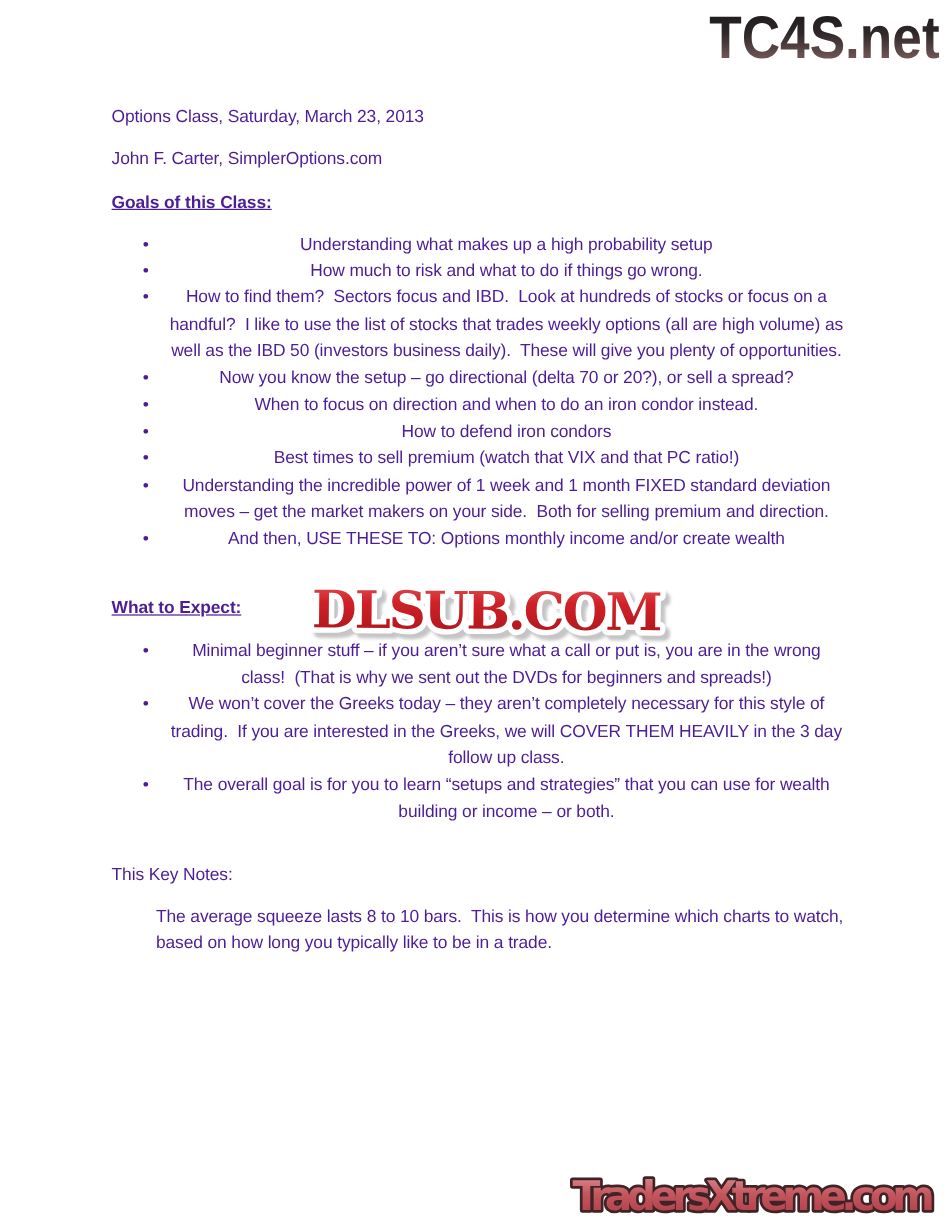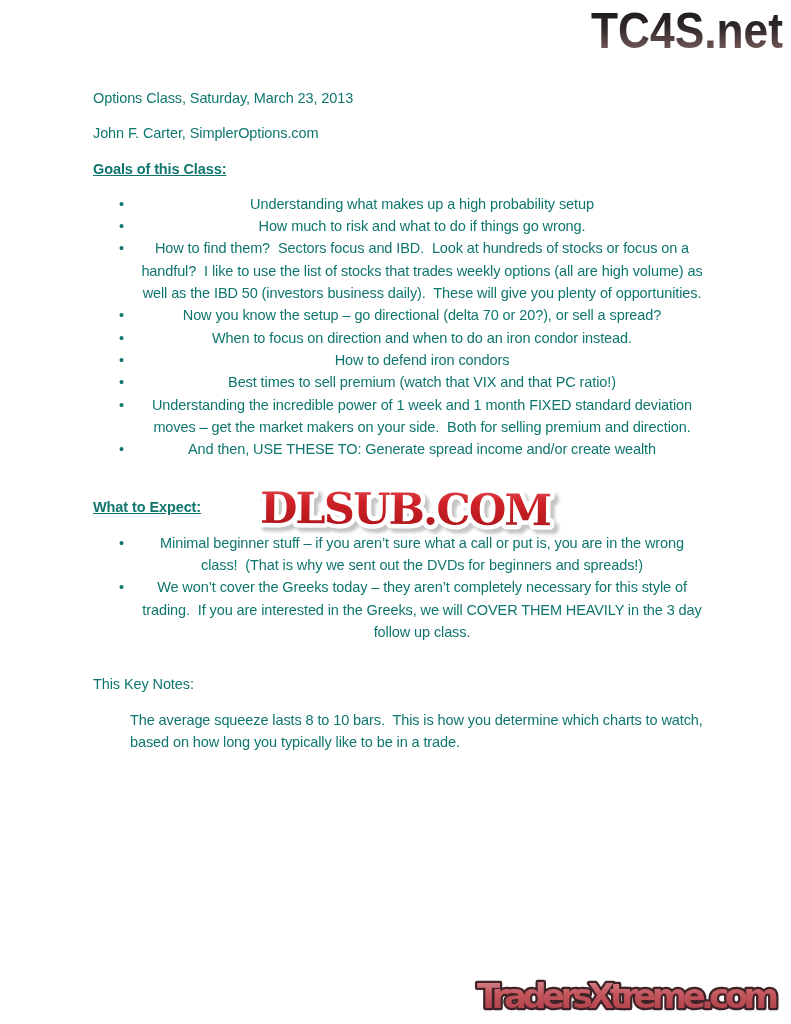--- a/index.html
+++ b/index.html
@@ -12,21 +12,21 @@
     font-family: "Liberation Sans", sans-serif;
   }
   .content {
     position: absolute;
     left: 93px;
     top: 87px;
     width: 614px;
     font-size: 14.5px;
     line-height: 22.3px;
     letter-spacing: -0.1px;
-    color: #0f766e;
+    color: #4c1d95;
   }
   .content p { margin: 0 0 13px 0; white-space: pre-wrap; }
   .heading {
     font-weight: 700;
     text-decoration: underline;
   }
   ul.doc-list {
     list-style: none;
     margin: 3px 0 13px 0;
     padding: 0;
@@ -78,28 +78,29 @@
 
     <ul class="doc-list goals-list">
       <li>Understanding what makes up a high probability setup</li>
       <li>How much to risk and what to do if things go wrong.</li>
       <li>How to find them?  Sectors focus and IBD.  Look at hundreds of stocks or focus on a handful?  I like to use the list of stocks that trades weekly options (all are high volume) as well as the IBD 50 (investors business daily).  These will give you plenty of opportunities.</li>
       <li>Now you know the setup – go directional (delta 70 or 20?), or sell a spread?</li>
       <li>When to focus on direction and when to do an iron condor instead.</li>
       <li>How to defend iron condors</li>
       <li>Best times to sell premium (watch that VIX and that PC ratio!)</li>
       <li>Understanding the incredible power of 1 week and 1 month FIXED standard deviation moves – get the market makers on your side.  Both for selling premium and direction.</li>
-      <li>And then, USE THESE TO: Generate spread income and/or create wealth</li>
+      <li>And then, USE THESE TO: Options monthly income and/or create wealth</li>
     </ul>
 
     <p class="heading" id="expect-heading">What to Expect:</p>
 
     <ul class="doc-list expect-list">
       <li>Minimal beginner stuff – if you aren’t sure what a call or put is, you are in the wrong class!  (That is why we sent out the DVDs for beginners and spreads!)</li>
       <li>We won’t cover the Greeks today – they aren’t completely necessary for this style of trading.  If you are interested in the Greeks, we will COVER THEM HEAVILY in the 3 day follow up class.</li>
+      <li>The overall goal is for you to learn “setups and strategies” that you can use for wealth building or income – or both.</li>
     </ul>
 
     <p id="notes-heading">This Key Notes:</p>
     <p id="notes-para">The average squeeze lasts 8 to 10 bars.  This is how you determine which charts to watch, based on how long you typically like to be in a trade.</p>
   </div>
 
   <svg class="stamp" width="312" height="64" viewBox="0 0 312 64">
     <defs>
       <linearGradient id="gStamp" x1="0" y1="0" x2="0" y2="1">
         <stop offset="0" stop-color="#e4555a"></stop>

